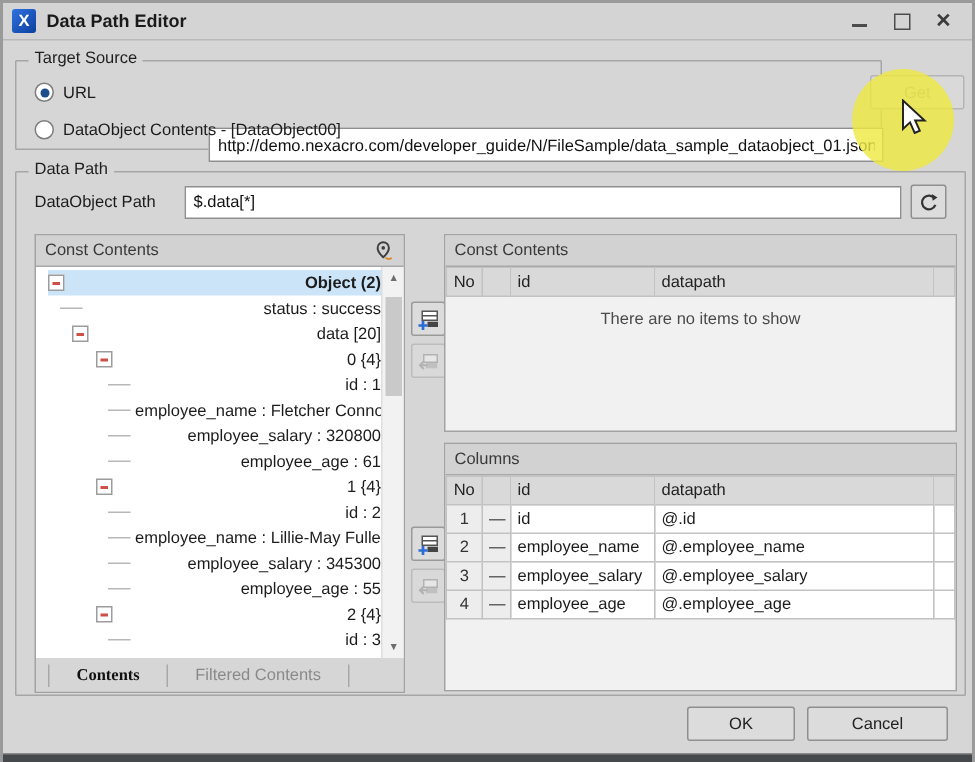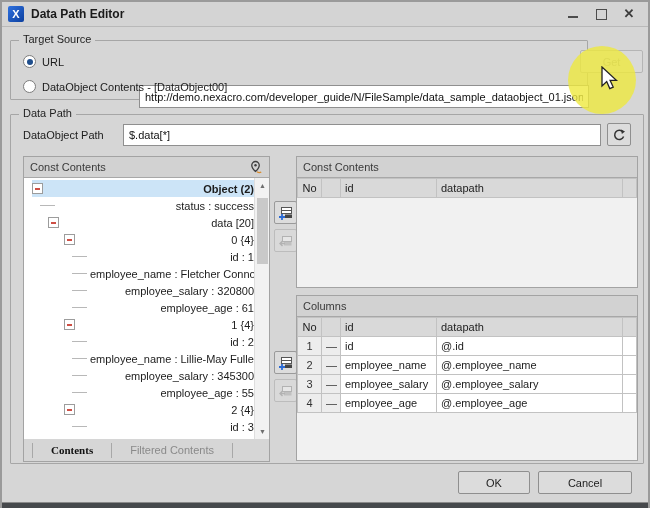--- a/index.html
+++ b/index.html
@@ -344,20 +344,21 @@
         <thead>
             <tr id="constHead">
               <th>No</th>
               <th></th>
               <th>id</th>
               <th>datapath</th>
               <th></th>
             </tr>
           </thead>
       </table>
+      <div class="empty-msg">There are no items to show</div>
     </div>
 
     <div class="panel" id="cols-panel">
       <div class="panel-header">
         <span>Columns</span>
       </div>
       <table class="grid">
         <thead>
             <tr id="colsHead">
               <th>No</th>

